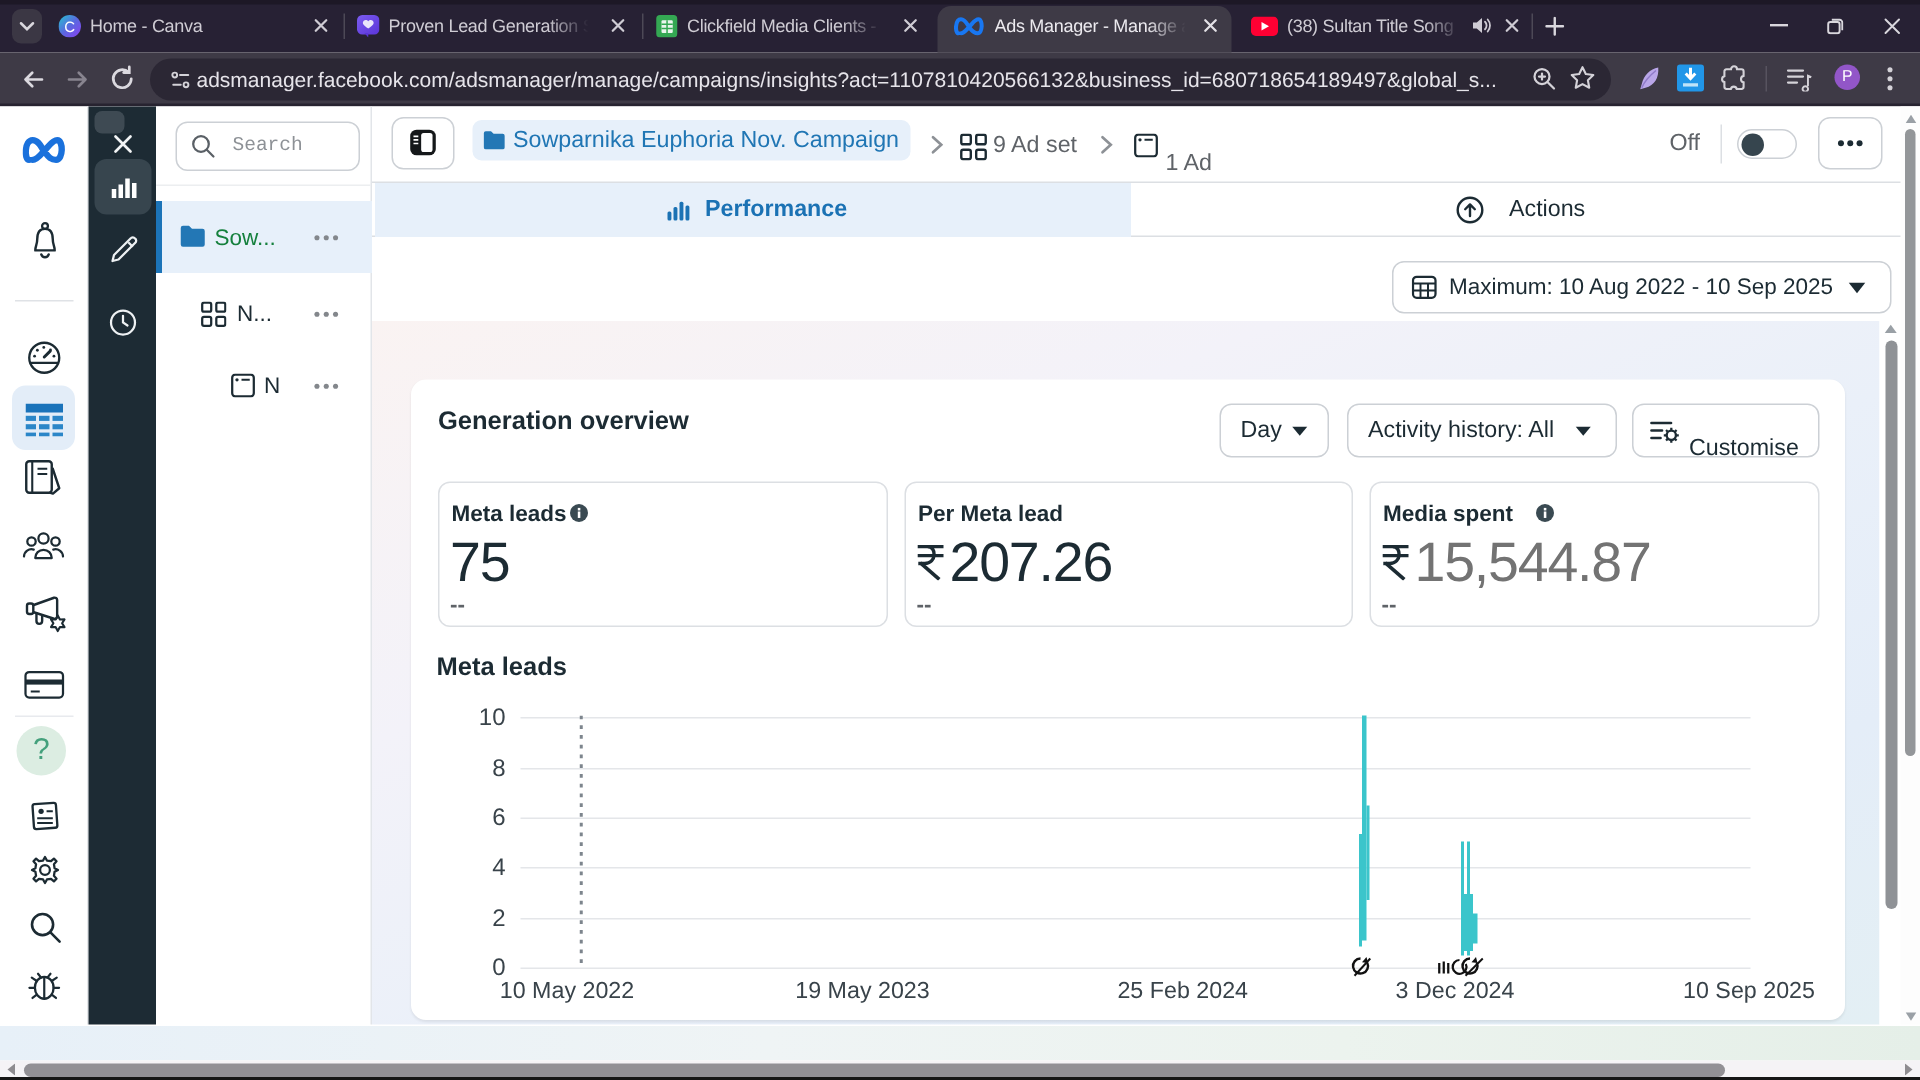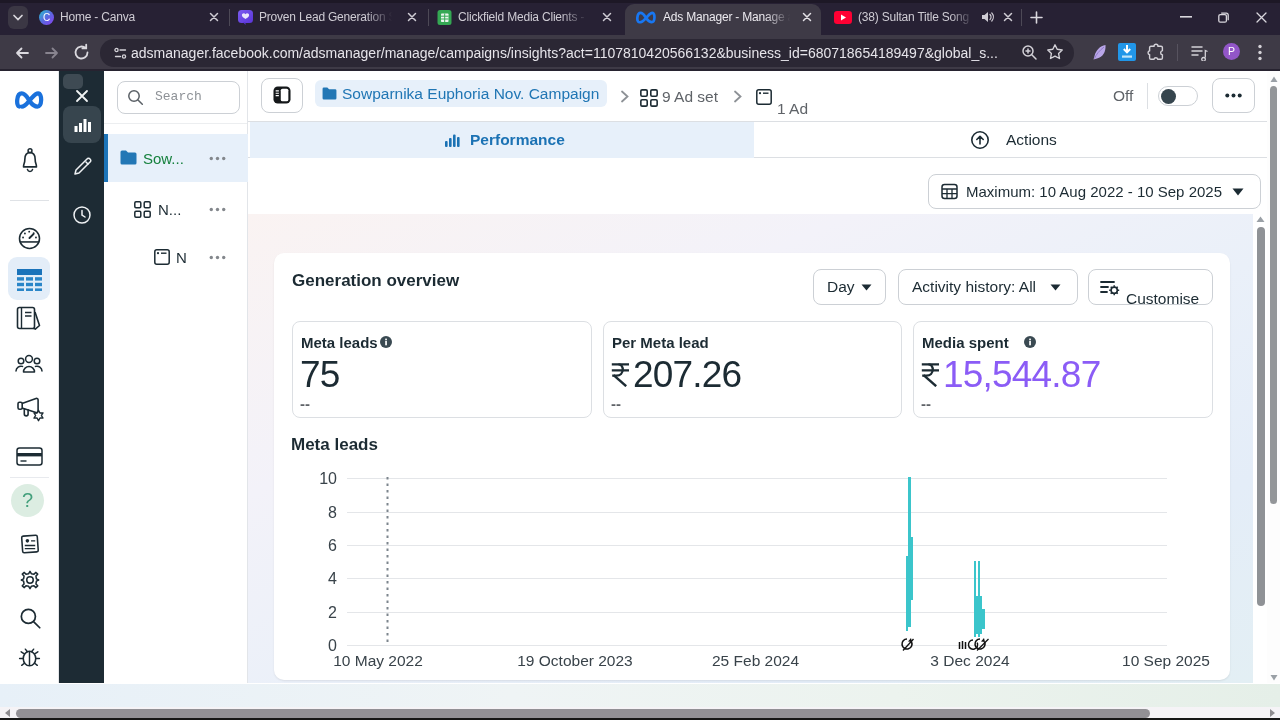--- a/index.html
+++ b/index.html
@@ -435,21 +435,21 @@
 <svg class="abs" style="left:1024px;top:336px;" width="12" height="12" viewBox="0 0 12 12">
     <circle cx="6" cy="6" r="6" fill="#3a4a52"></circle>
     <rect x="5.2" y="5" width="1.7" height="4.3" fill="#fff"></rect>
     <rect x="5.2" y="2.6" width="1.7" height="1.7" fill="#fff"></rect>
   </svg>
 <svg class="abs" style="left:921px;top:363px;" width="19" height="24" viewBox="0 0 19 24">
     <path d="M0.8 1.4 H18 M0.8 7.4 H18" stroke="#1c2b33" stroke-width="2.3" fill="none"></path>
     <path d="M7.5 1.4 C13.5 1.4 13.5 12.6 5.5 12.6 L1.2 12.6" stroke="#1c2b33" stroke-width="2.3" fill="none"></path>
     <path d="M2.6 12.2 L15.2 23.2" stroke="#1c2b33" stroke-width="2.4" fill="none"></path>
   </svg>
-<div class="abs" style="left:943px;top:354px;color:#8b5cf6;font-size:37px;letter-spacing:-0.8px;">15,544.87</div>
+<div class="abs" style="left:943px;top:354px;color:#737373;font-size:37px;letter-spacing:-0.8px;">15,544.87</div>
 <div class="abs" style="left:921px;top:395px;color:#5f6368;font-size:15px;font-weight:bold;">--</div>
 
 <div class="abs" style="left:291px;top:435px;color:#1c2b33;font-size:17px;font-weight:bold;">Meta leads</div>
 
 <div class="abs" style="left:347px;top:478px;width:820px;height:1px;background:#e4e6e9;"></div>
 <div class="abs" style="left:347px;top:511.5px;width:820px;height:1px;background:#e4e6e9;"></div>
 <div class="abs" style="left:347px;top:545px;width:820px;height:1px;background:#e4e6e9;"></div>
 <div class="abs" style="left:347px;top:578px;width:820px;height:1px;background:#e4e6e9;"></div>
 <div class="abs" style="left:347px;top:611.5px;width:820px;height:1px;background:#e4e6e9;"></div>
 <div class="abs" style="left:347px;top:645px;width:820px;height:1px;background:#e4e6e9;"></div>
@@ -478,22 +478,22 @@
   </svg>
 <svg class="abs" style="left:958px;top:637px;" width="34" height="15" viewBox="0 0 34 15">
     <path d="M1.5 5 v7 M4.5 4 v8 M7.5 5 v7" stroke="#111" stroke-width="1.5"></path>
     <path d="M15 3 a4.6 4.6 0 1 0 4.2 2.6" fill="none" stroke="#111" stroke-width="1.5"></path>
     <path d="M22 2 a5 5 0 1 0 4.5 2.8" fill="none" stroke="#111" stroke-width="1.6"></path>
     <path d="M26 1 l1 4 -4 -.5 z" fill="#111"></path>
     <path d="M30.5 2 L19 13.5" stroke="#111" stroke-width="1.3"></path>
   </svg>
 
 <div class="abs" style="left:318px;top:652px;width:120px;text-align:center;color:#39434a;font-size:15.5px;">10 May 2022</div>
-<div class="abs" style="left:515px;top:652px;width:120px;text-align:center;color:#39434a;font-size:15.5px;">19 October 2023</div>
-<div class="abs" style="left:712px;top:652px;width:120px;text-align:left;color:#39434a;font-size:15.5px;">25 Feb 2024</div>
+<div class="abs" style="left:515px;top:652px;width:120px;text-align:center;color:#39434a;font-size:15.5px;">19 May 2023</div>
+<div class="abs" style="left:712px;top:652px;width:120px;text-align:right;color:#39434a;font-size:15.5px;">25 Feb 2024</div>
 <div class="abs" style="left:910px;top:652px;width:120px;text-align:center;color:#39434a;font-size:15.5px;">3 Dec 2024</div>
 <div class="abs" style="left:1106px;top:652px;width:120px;text-align:center;color:#39434a;font-size:15.5px;">10 Sep 2025</div>
 
 <div class="abs" style="left:1253px;top:214px;width:14px;height:469px;background:#fff;"></div>
 <svg class="abs" style="left:1256px;top:216px;" width="9" height="7" viewBox="0 0 9 7">
     <path d="M4.5 0.5 L8.5 6 H0.5 z" fill="#9aa0a6"></path>
   </svg>
 <div class="abs" style="left:1256.5px;top:227px;width:8.5px;height:379px;background:#8f9296;border-radius:5px;"></div>
 <div class="abs" style="left:1267px;top:71px;width:13px;height:612px;background:#fdfdfd;"></div>
 <svg class="abs" style="left:1270px;top:76px;" width="8" height="7" viewBox="0 0 8 7">

